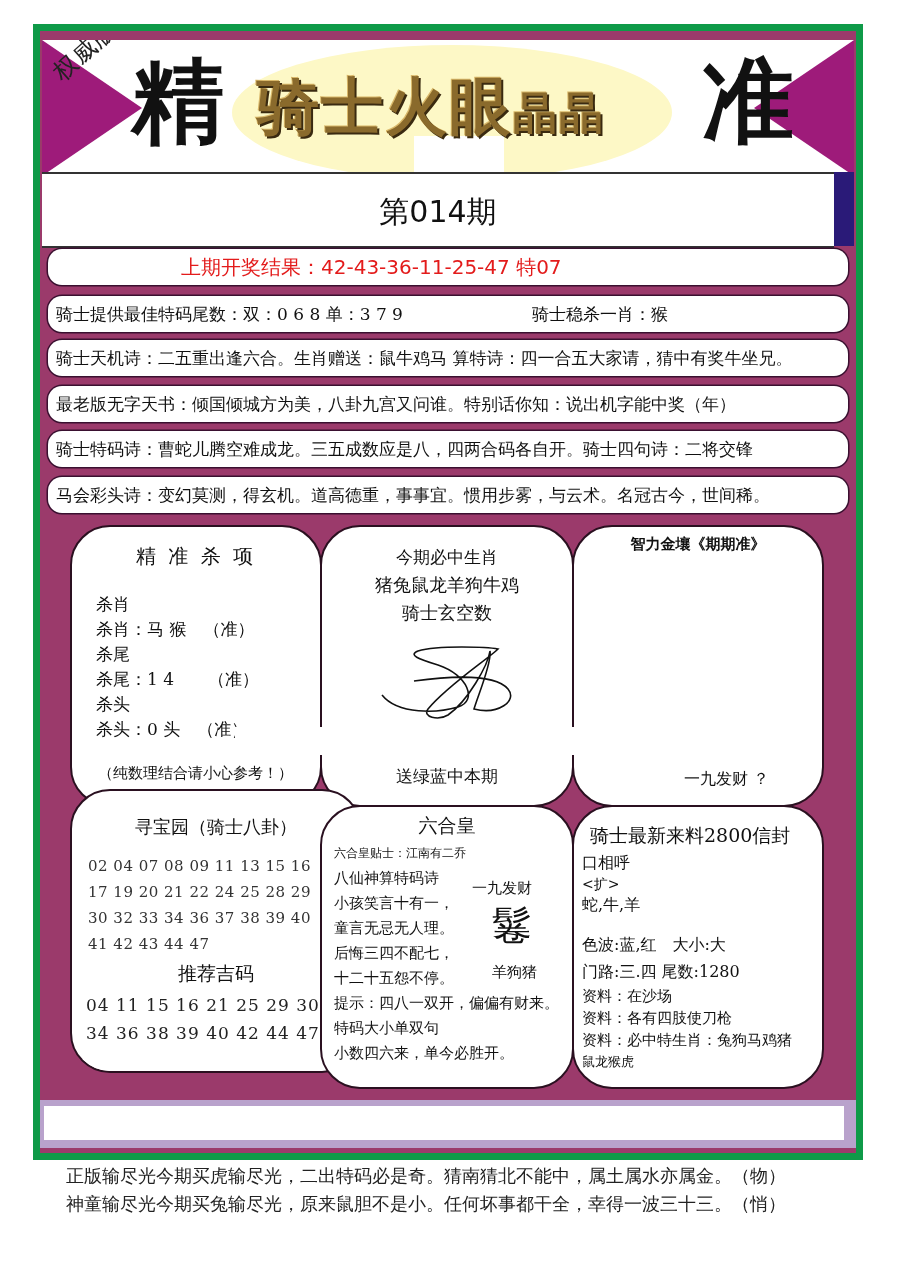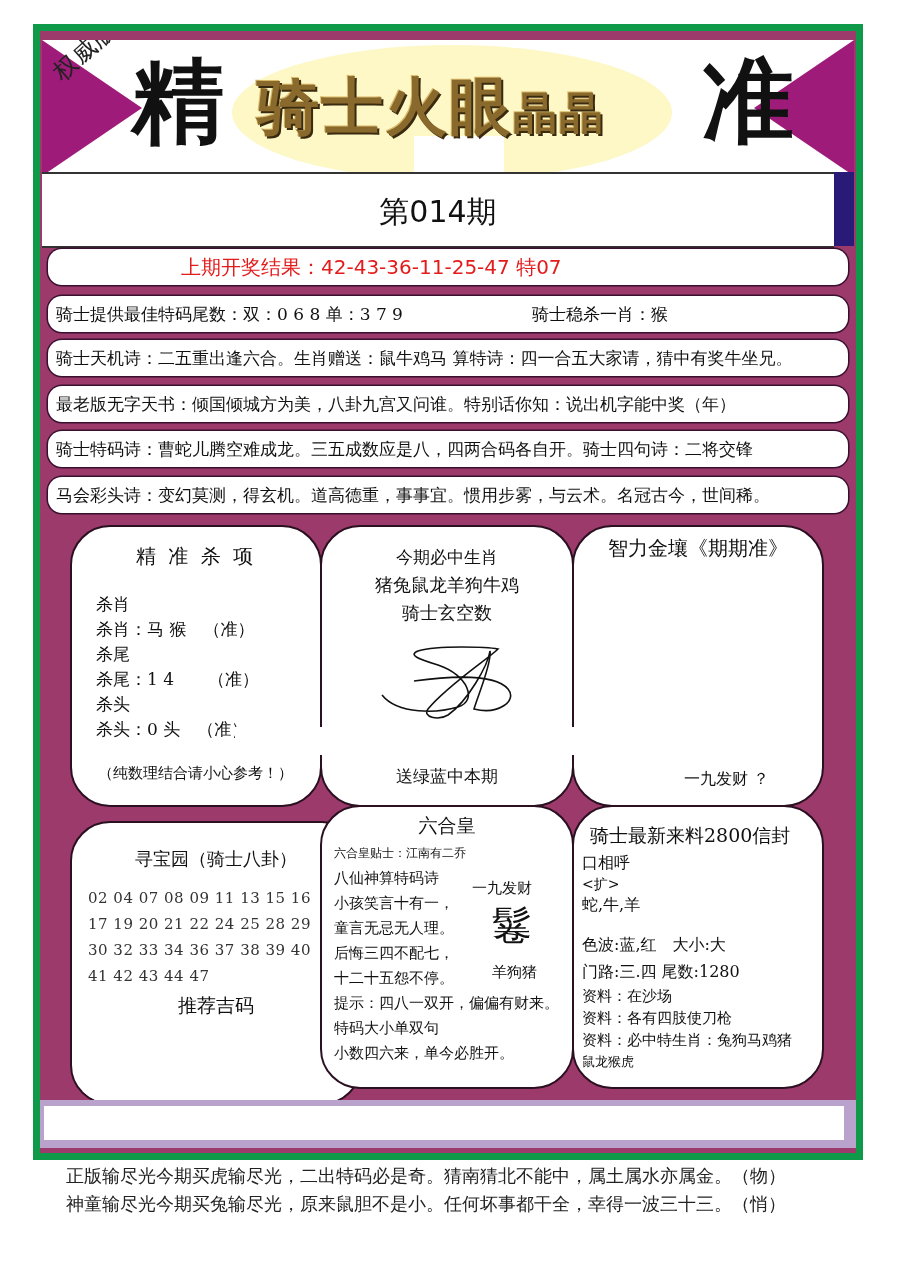--- a/index.html
+++ b/index.html
@@ -117,35 +117,39 @@
     <div class="line" style="line-height:28px; font-size:18px;">猪兔鼠龙羊狗牛鸡</div>
     <div class="line" style="line-height:28px; font-size:18px;">骑士玄空数</div>
   </div>
   <svg style="position:absolute; left:56px; top:118px;" width="140" height="80" viewBox="0 0 140 80">
     <path d="M4 50 C20 70 60 68 80 62 C100 56 90 30 60 20 C40 14 30 10 40 6 C60 0 110 2 120 4 C110 14 70 40 50 64 C44 72 60 76 70 70 C90 56 110 20 112 6 C114 18 100 50 96 64 C120 70 140 56 130 44 C118 30 80 30 36 36" fill="none" stroke="#111" stroke-width="1.6"></path>
   </svg>
   <div style="position:absolute; left:0; right:0; top:238px; text-align:center; font-size:17px;">送绿蓝中本期</div>
 </div>
 
 <div class="box" style="left:572px; top:525px; width:252px; height:282px;">
-  <div style="text-align:center; margin-top:8px; font-size:20px;">智力金壤《期期准》</div>
+  <div style="text-align:center; margin-top:8px; font-size:15px;font-weight:bold;">智力金壤《期期准》</div>
   <div style="position:absolute; left:110px; top:242px; font-size:16px;">一九发财 ？</div>
 </div>
 
 <div class="mask" style="left:235px; top:727px; width:340px; height:28px;"></div>
 
-<div class="box" style="left:70px; top:821px; width:292px; height:284px;">
+<div class="box" style="left:70px; top:789px; width:292px; height:284px;">
   <div style="text-align:center; margin-top:24px; font-size:18px;">寻宝园（骑士八卦）</div>
   <div style="margin:14px 0 0 16px;">
     <div class="numrow">02 04 07 08 09 11 13 15 16</div>
     <div class="numrow">17 19 20 21 22 24 25 28 29</div>
     <div class="numrow">30 32 33 34 36 37 38 39 40</div>
     <div class="numrow">41 42 43 44 47</div>
   </div>
   <div style="text-align:center; font-size:19px; margin-top:4px;">推荐吉码</div>
+  <div style="margin:4px 0 0 14px;">
+    <div class="numrow2">04 11 15 16 21 25 29 30</div>
+    <div class="numrow2">34 36 38 39 40 42 44 47</div>
+  </div>
   <div class="mask" style="left:8px; top:268px; width:230px; height:16px;"></div>
 </div>
 
 <div class="box" style="left:320px; top:805px; width:254px; height:284px;">
   <div style="text-align:center; margin-top:6px; font-size:19px;">六合皇</div>
   <div style="position:absolute; left:12px; top:34px;">
     <div class="line" style="font-size:12px; line-height:25px;">六合皇贴士：江南有二乔</div>
     <div class="line" style="font-size:15px; line-height:25px;">八仙神算特码诗</div>
     <div class="line" style="font-size:15px; line-height:25px;">小孩笑言十有一，</div>
     <div class="line" style="font-size:15px; line-height:25px;">童言无忌无人理。</div>

